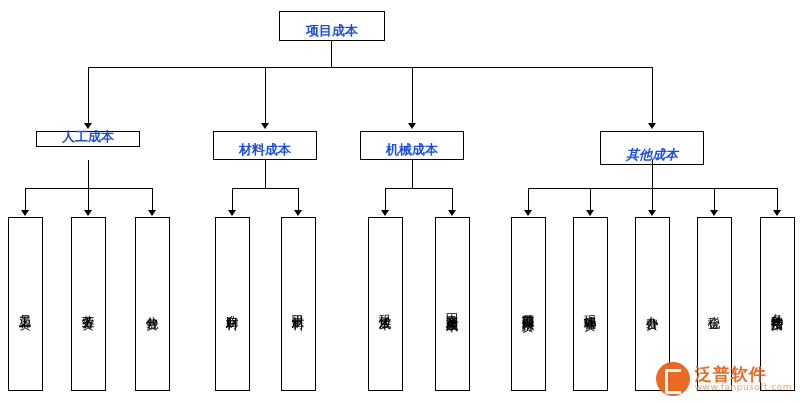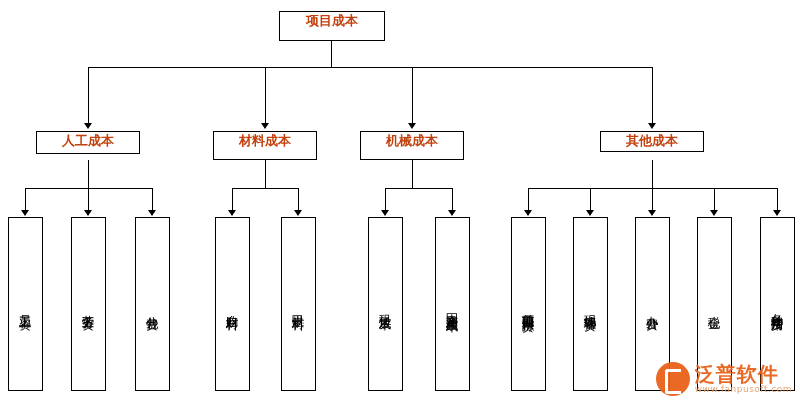--- a/index.html
+++ b/index.html
@@ -13,23 +13,23 @@
     height: 404px;
     background: #ffffff;
     overflow: hidden;
     font-family: "DejaVu Sans", "Liberation Sans", sans-serif;
   }
   .node {
     position: absolute;
     box-sizing: border-box;
     border: 1px solid #000000;
     background: #ffffff;
-    color: #c2410c;
-    display: flex;
-    align-items: flex-start;
+    color: #1d4ed8;
+    display: flex;
+    align-items: flex-end;
     justify-content: center;
     text-align: center;
     font-weight: bold;
   }
   .node.level0 { font-size: 13px; }
   .node.level1 { font-size: 13px; }
   .leaf {
     position: absolute;
     box-sizing: border-box;
     border: 1px solid #000000;
@@ -92,21 +92,21 @@
     border: 3px solid #ffffff;
     border-right: none;
     border-radius: 3px 0 0 3px;
   }
   #watermark .wm-text {
     display: flex;
     flex-direction: column;
     line-height: 1.1;
   }
   #watermark .wm-cn {
-    font-size: 20px;
+    font-size: 17px;
     font-weight: bold;
     color: #e8611a;
     letter-spacing: 1px;
   }
   #watermark .wm-en {
     font-size: 9px;
     color: #e8a06a;
     letter-spacing: 0.5px;
   }
 </style>
@@ -128,30 +128,30 @@
 
   <div class="line vline" style="left:265px; top:67px; height:56px;"></div>
   <div class="arrow" style="left:261px; top:123px;"></div>
 
   <div class="line vline" style="left:412px; top:67px; height:56px;"></div>
   <div class="arrow" style="left:408px; top:123px;"></div>
 
   <div class="line vline" style="left:652px; top:67px; height:56px;"></div>
   <div class="arrow" style="left:648px; top:123px;"></div>
 
-  <div class="node level1" style="left:36px; top:131px; width:104px; height:23px;">
+  <div class="node level1" style="left:36px; top:131px; width:104px; height:16px;">
     <span>人工成本</span>
   </div>
   <div class="node level1" style="left:360px; top:131px; width:104px; height:29px;">
     <span>机械成本</span>
   </div>
   <div class="node level1" style="left:213px; top:131px; width:104px; height:29px;">
     <span>材料成本</span>
   </div>
-  <div class="node level1" style="left:600px; top:131px; width:104px; height:21px;">
+  <div class="node level1" style="left:600px; top:131px; width:104px; height:34px;font-style:italic;">
     <span>其他成本</span>
   </div>
 
   <div class="line vline" style="left:88px; top:160px; height:28px;"></div>
   <div class="line hline" style="left:25px; top:188px; width:127px; height:1px;"></div>
   <div class="line vline" style="left:25px; top:188px; height:22px;"></div>
   <div class="arrow" style="left:21px; top:210px;"></div>
   <div class="line vline" style="left:88px; top:188px; height:22px;"></div>
   <div class="arrow" style="left:84px; top:210px;"></div>
   <div class="line vline" style="left:152px; top:188px; height:22px;"></div>

